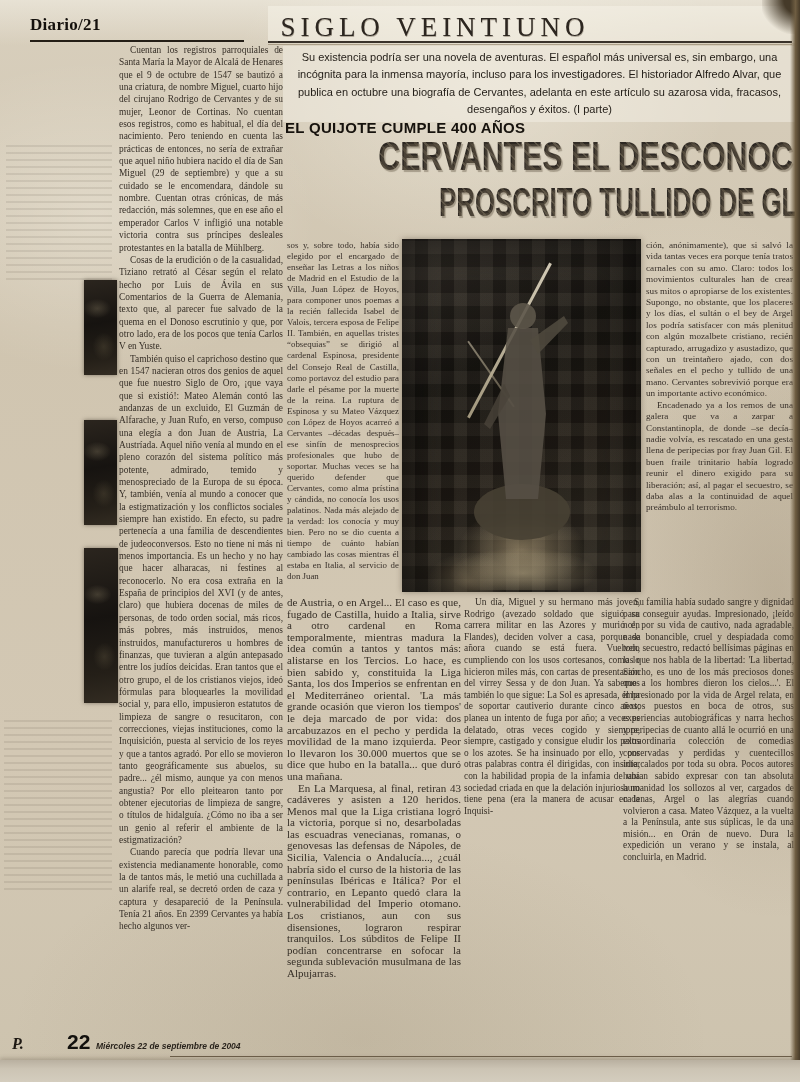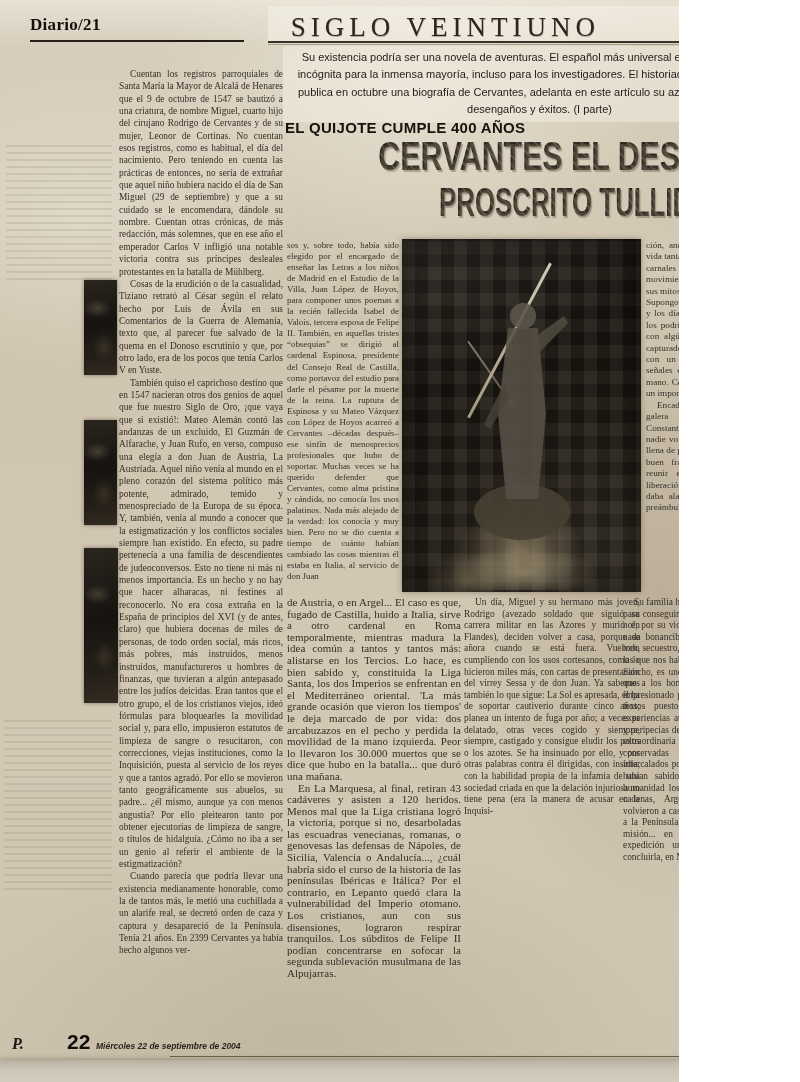--- a/index.html
+++ b/index.html
@@ -1,32 +1,32 @@
 <!DOCTYPE html>
 <html lang="es"><head>
 <meta charset="utf-8">
 <style>
   html,body{margin:0;padding:0;}
   body{width:800px;height:1082px;overflow:hidden;font-family:"Liberation Serif",serif;}
-  .page{position:relative;width:679px;height:1082px;overflow:hidden;color:#332c24;
+  .page{position:relative;width:800px;height:1082px;overflow:hidden;color:#332c24;
     background-color:#d2c7b3;
     background-image:
       radial-gradient(ellipse 340px 240px at 12% 20%, rgba(255,253,245,.30), rgba(255,253,245,0) 65%),
       radial-gradient(ellipse 420px 300px at 60% 8%, rgba(255,252,242,.38), rgba(255,252,242,0) 60%),
       radial-gradient(ellipse 300px 500px at 97% 55%, rgba(110,92,64,.22), rgba(110,92,64,0) 65%),
       radial-gradient(ellipse 500px 300px at 45% 96%, rgba(120,104,76,.14), rgba(120,104,76,0) 70%),
       radial-gradient(ellipse 260px 200px at 85% 30%, rgba(235,228,210,.25), rgba(235,228,210,0) 60%),
       linear-gradient(180deg,#d8cfbd 0%,#d0c5b0 30%,#d3c8b4 70%,#cdc3ae 100%);}
   .abs{position:absolute;}
   
   .top-light{left:0;top:0;width:800px;height:46px;background:linear-gradient(180deg,rgba(244,241,231,.55),rgba(244,241,231,0));}
   .brand{left:30px;top:15px;font:bold 17px "Liberation Serif",serif;color:#14100c;letter-spacing:.3px;}
   .brand-rule{left:30px;top:40px;width:214px;height:2px;background:#241e16;}
   .masthead-bg{left:268px;top:6px;width:527px;height:37px;background:rgba(245,242,232,.55);}
-  .masthead{left:270px;top:12px;width:330px;text-align:right;font:27px "Liberation Serif",serif;
+  .masthead{left:270px;top:12px;width:330px;text-align:center;font:27px "Liberation Serif",serif;
     color:#2c2620;letter-spacing:5px;text-shadow:.5px .5px 0 rgba(90,78,60,.4);}
   .masthead-rule{left:268px;top:41px;width:524px;height:2px;background:#39322a;}
   .masthead-rule2{left:268px;top:44px;width:524px;height:1px;background:rgba(140,125,100,.6);}
   
   .deck-bg{left:283px;top:46px;width:512px;height:76px;background:rgba(243,239,229,.5);}
   .deck{left:287px;top:49px;width:505px;text-align:center;font-family:"Liberation Sans",sans-serif;
     font-size:11px;line-height:17.4px;color:#211c16;}
   .kicker{left:285px;top:119px;width:508px;text-align:left;font-family:"Liberation Sans",sans-serif;
     font-weight:bold;font-size:15px;color:#16120d;letter-spacing:.3px;}
   .hl{left:285px;width:508px;text-align:center;font-family:"Liberation Sans",sans-serif;font-weight:bold;
@@ -34,21 +34,21 @@
   .hl span{display:inline-block;white-space:nowrap;
     background:repeating-linear-gradient(37deg,#2c2722 0 5px,#5a5245 5px 7px,#332d26 7px 12px,#4a4236 12px 15px);}
   @supports ((-webkit-background-clip:text)){
     .hl span{-webkit-background-clip:text;background-clip:text;-webkit-text-fill-color:transparent;}}
   .hl1{top:134px;} .hl1 span{transform:scaleX(.74);}
   .hl2{top:180px;} .hl2 span{transform:scaleX(.63);}
   
   .col{text-align:justify;overflow:hidden;}
   .col p{margin:0;text-indent:11px;}
   .col p.noindent{text-indent:0;}
-  .col0{left:119px;top:44px;width:164px;height:1002px;font-size:9.4px;line-height:12.35px;color:#362f27;margin-top:24px;}
+  .col0{left:119px;top:44px;width:164px;height:1002px;font-size:9.4px;line-height:12.35px;color:#362f27;}
   .colA{left:287px;top:240px;width:112px;height:354px;font-size:8.9px;line-height:11.05px;color:#38302a;}
   .colB{left:646px;top:240px;width:147px;height:354px;font-size:9.2px;line-height:11.4px;color:#38302a;}
   .colC{left:287px;top:597px;width:174px;height:450px;font-size:11px;line-height:11.6px;color:#362f27;}
   .colD{left:464px;top:597px;width:176px;height:315px;font-size:9.4px;line-height:11.6px;color:#362f27;}
   .colE{left:623px;top:597px;width:171px;height:320px;font-size:9.4px;line-height:11.6px;color:#362f27;}
   
   .photo{left:402px;top:239px;width:239px;height:353px;overflow:hidden;
     box-shadow:inset 0 0 45px rgba(0,0,0,.65), 0 0 6px rgba(60,50,35,.4);
     background:
       radial-gradient(ellipse 90px 60px at 50% 88%, rgba(195,175,135,.55), rgba(195,175,135,0) 70%),

